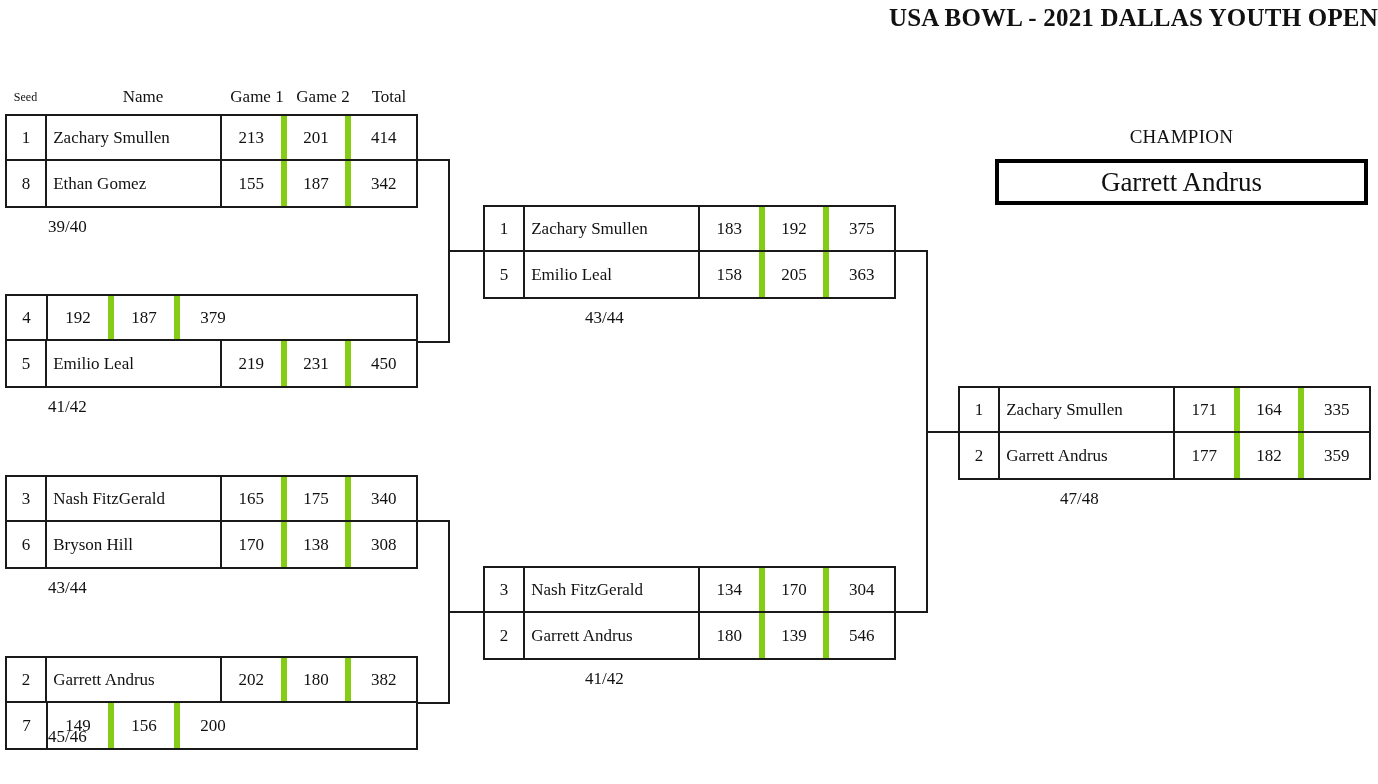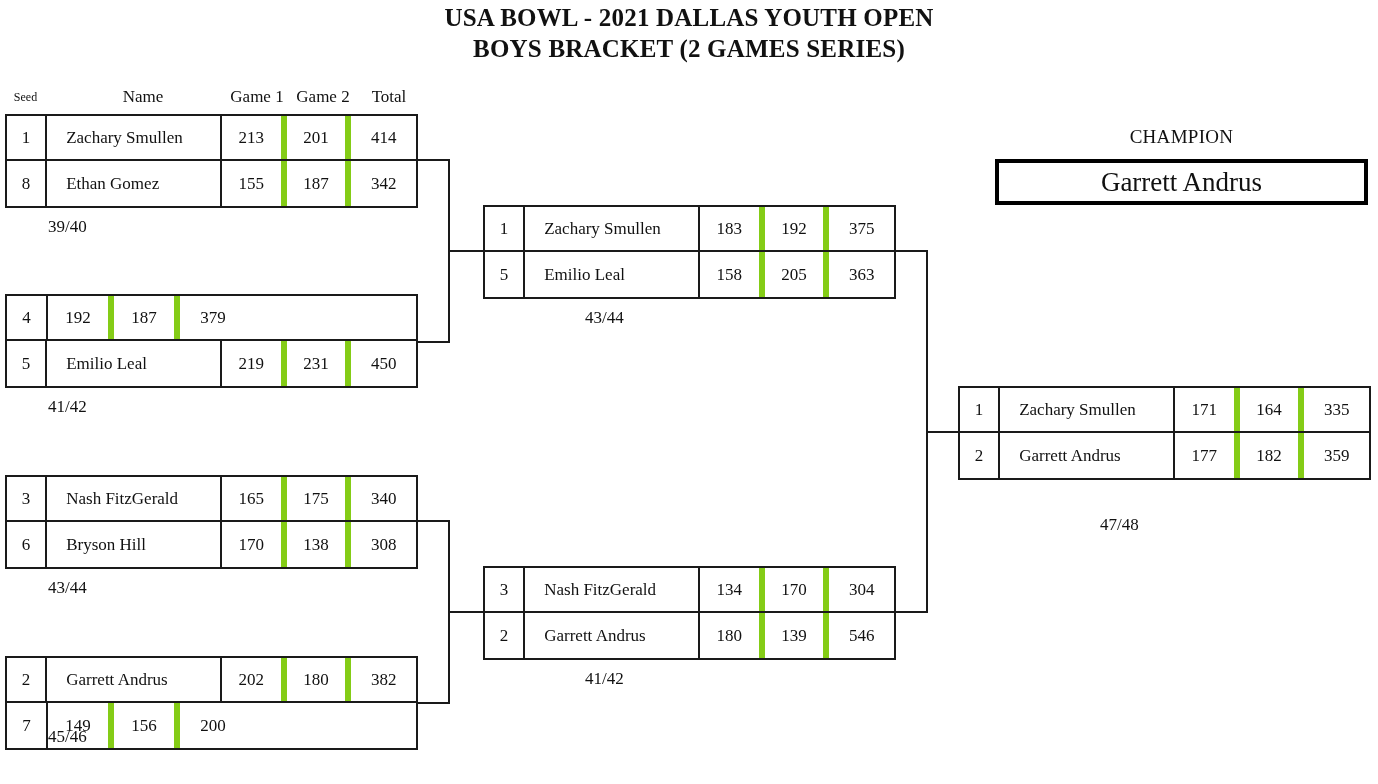--- a/index.html
+++ b/index.html
@@ -7,37 +7,37 @@
     width:1378px;height:784px;position:relative;overflow:hidden;
     font-family:"Liberation Serif","DejaVu Serif",serif;
     color:#111111;
   }
 
   
   #title-block{
     position:absolute;left:0;top:2px;width:1378px;text-align:center;
     font-weight:bold;font-size:25px;line-height:31px;letter-spacing:.2px;
   }
-  #title-block .tline{display:block;}
+  #title-block .tline{display:block;text-align:right;}
 
   
   .col-headers{position:absolute;height:22px;}
   .col-headers span{position:absolute;font-size:17px;line-height:22px;text-align:center;}
   .col-headers span.seed-h{font-size:12px;}
 
   
   .match{position:absolute;border:2px solid #1a1a1a;background:#fff;box-sizing:border-box;}
   .match .row{display:flex;height:45px;box-sizing:border-box;}
   .match .row.r1{border-bottom:2px solid #1a1a1a;}
   .match .cell{
     box-sizing:border-box;display:flex;align-items:center;
     font-size:17px;line-height:20px;
   }
   .match .c-seed{width:41px;justify-content:center;border-right:2px solid #1a1a1a;}
-  .match .c-name{width:178px;justify-content:flex-start;padding-left:19px;border-right:2px solid #1a1a1a;}
+  .match .c-name{width:178px;justify-content:flex-start;padding-left:6px;border-right:2px solid #1a1a1a;}
   .match .c-g1,.match .c-g2{width:66px;justify-content:center;border-right:6px solid #84cc16;}
   .match .c-tot{width:66px;justify-content:center;}
 
   
   .lane{position:absolute;font-size:17px;line-height:21px;white-space:nowrap;}
 
   
   .conn-v{position:absolute;width:2px;background:#1a1a1a;}
   .conn-h{position:absolute;height:2px;background:#1a1a1a;}
 
@@ -51,21 +51,20 @@
     border:4px solid #000;box-sizing:border-box;background:#fff;
     display:flex;align-items:center;justify-content:center;
   }
   #champion-name{font-size:27px;line-height:30px;}
 </style>
 </head>
 <body>
 
 <div id="title-block">
   <span class="tline">USA BOWL - 2021 DALLAS YOUTH OPEN</span>
-  <span class="tline">BOYS BRACKET (2 GAMES SERIES)</span>
 </div>
 
 <div class="col-headers" style="left:5px;top:86px;width:413px;">
   <span class="seed-h" style="left:0px;width:41px;">Seed</span>
   <span style="left:49px;width:178px;">Name</span>
   <span style="left:219px;width:66px;">Game 1</span>
   <span style="left:285px;width:66px;">Game 2</span>
   <span style="left:351px;width:66px;">Total</span>
 </div>
 
@@ -184,21 +183,21 @@
     <div class="cell c-tot">335</div>
   </div>
   <div class="row">
     <div class="cell c-seed">2</div>
     <div class="cell c-name">Garrett Andrus</div>
     <div class="cell c-g1">177</div>
     <div class="cell c-g2">182</div>
     <div class="cell c-tot">359</div>
   </div>
 </div>
-<div class="lane" style="left:1060px;top:514px;margin-left:40px;">47/48</div>
+<div class="lane" style="left:1060px;top:488px;">47/48</div>
 
 <div class="conn-h" style="left:418px;top:159px;width:32px;"></div>
 <div class="conn-v" style="left:448px;top:159px;height:184px;"></div>
 <div class="conn-h" style="left:418px;top:341px;width:32px;"></div>
 <div class="conn-h" style="left:448px;top:250px;width:37px;"></div>
 
 <div class="conn-h" style="left:418px;top:520px;width:32px;"></div>
 <div class="conn-v" style="left:448px;top:520px;height:184px;"></div>
 <div class="conn-h" style="left:418px;top:702px;width:32px;"></div>
 <div class="conn-h" style="left:448px;top:611px;width:37px;"></div>

